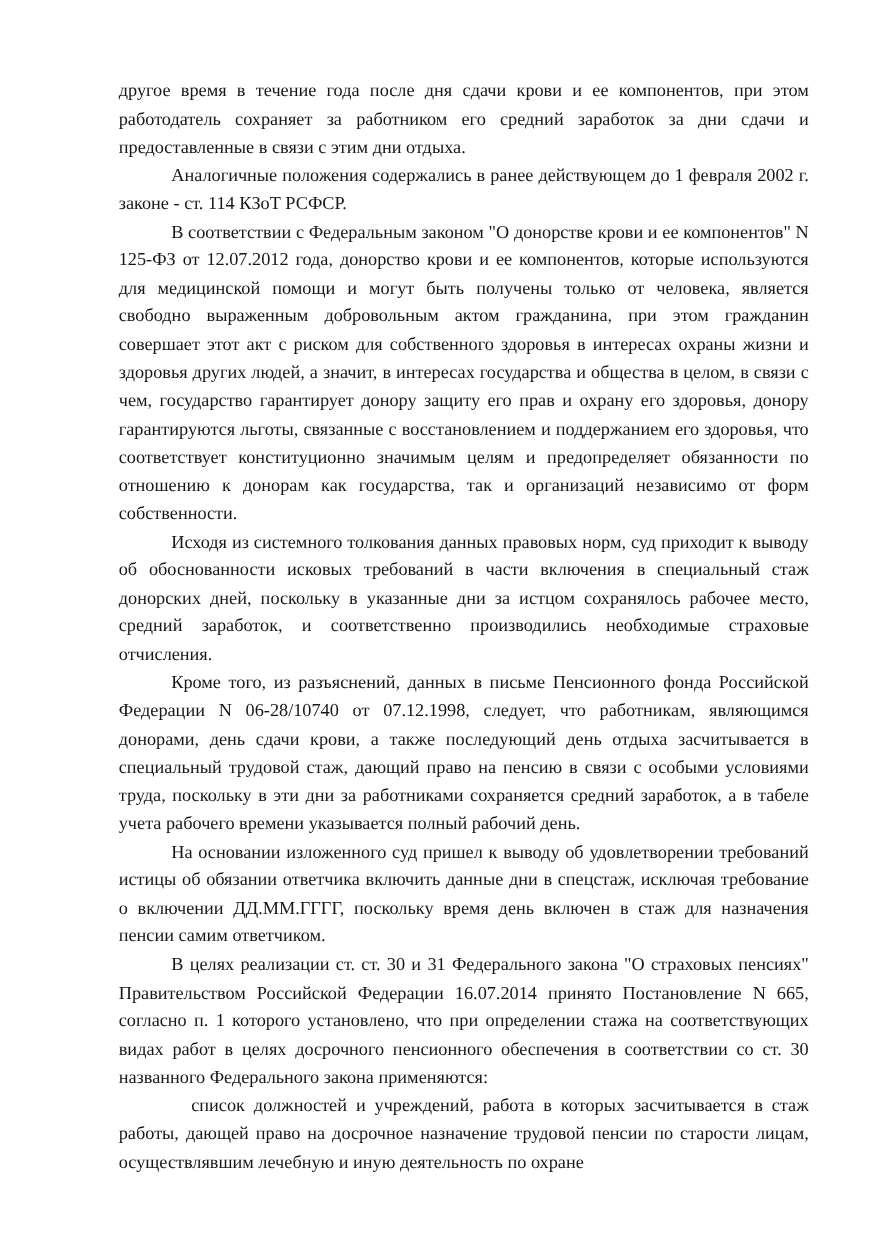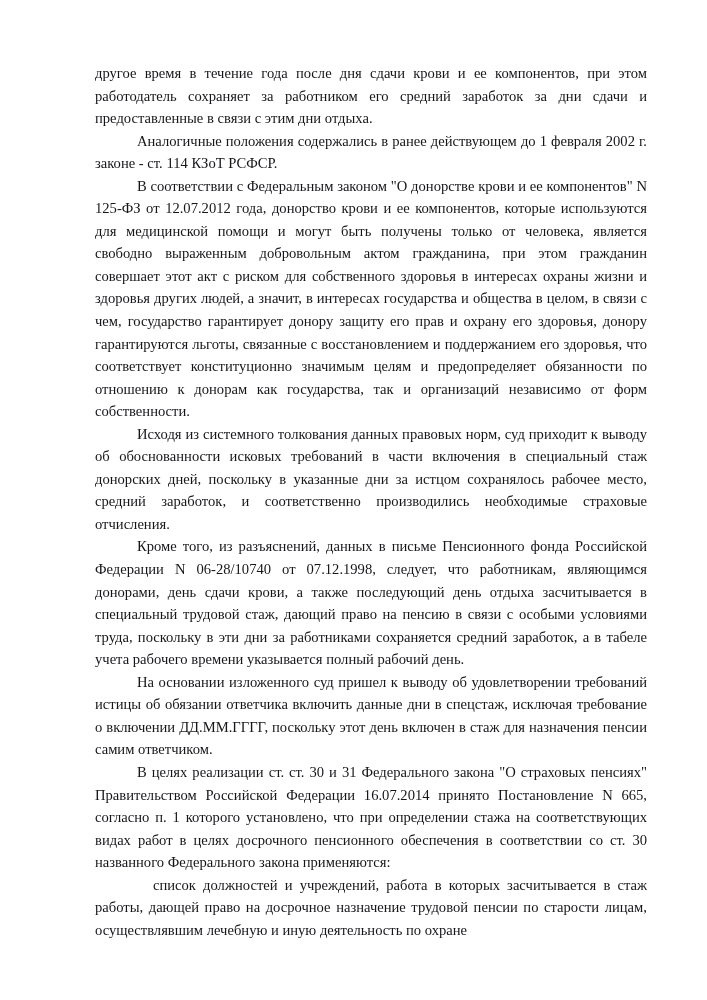--- a/index.html
+++ b/index.html
@@ -41,17 +41,17 @@
 </head>
 <body>
 
 <div class="page">
   <div class="doc-body">
     <p class="para">другое время в течение года после дня сдачи крови и ее компонентов, при этом работодатель сохраняет за работником его средний заработок за дни сдачи и предоставленные в связи с этим дни отдыха.</p>
     <p class="para indent">Аналогичные положения содержались в ранее действующем до 1 февраля 2002 г. законе - ст. 114 КЗоТ РСФСР.</p>
     <p class="para indent">В соответствии с Федеральным законом "О донорстве крови и ее компонентов" N 125-ФЗ от 12.07.2012 года, донорство крови и ее компонентов, которые используются для медицинской помощи и могут быть получены только от человека, является свободно выраженным добровольным актом гражданина, при этом гражданин совершает этот акт с риском для собственного здоровья в интересах охраны жизни и здоровья других людей, а значит, в интересах государства и общества в целом, в связи с чем, государство гарантирует донору защиту его прав и охрану его здоровья, донору гарантируются льготы, связанные с восстановлением и поддержанием его здоровья, что соответствует конституционно значимым целям и предопределяет обязанности по отношению к донорам как государства, так и организаций независимо от форм собственности.</p>
     <p class="para indent">Исходя из системного толкования данных правовых норм, суд приходит к выводу об обоснованности исковых требований в части включения в специальный стаж донорских дней, поскольку в указанные дни за истцом сохранялось рабочее место, средний заработок, и соответственно производились необходимые страховые отчисления.</p>
     <p class="para indent">Кроме того, из разъяснений, данных в письме Пенсионного фонда Российской Федерации N 06-28/10740 от 07.12.1998, следует, что работникам, являющимся донорами, день сдачи крови, а также последующий день отдыха засчитывается в специальный трудовой стаж, дающий право на пенсию в связи с особыми условиями труда, поскольку в эти дни за работниками сохраняется средний заработок, а в табеле учета рабочего времени указывается полный рабочий день.</p>
-    <p class="para indent">На основании изложенного суд пришел к выводу об удовлетворении требований истицы об обязании ответчика включить данные дни в спецстаж, исключая требование о включении ДД.ММ.ГГГГ, поскольку этот день включен в стаж для назначения пенсии самим ответчиком.</p>
+    <p class="para indent">На основании изложенного суд пришел к выводу об удовлетворении требований истицы об обязании ответчика включить данные дни в спецстаж, исключая требование о включении ДД.ММ.ГГГГ, поскольку время день включен в стаж для назначения пенсии самим ответчиком.</p>
     <p class="para indent">В целях реализации ст. ст. 30 и 31 Федерального закона "О страховых пенсиях" Правительством Российской Федерации 16.07.2014 принято Постановление N 665, согласно п. 1 которого установлено, что при определении стажа на соответствующих видах работ в целях досрочного пенсионного обеспечения в соответствии со ст. 30 названного Федерального закона применяются:</p>
     <p class="para indent-wide">список должностей и учреждений, работа в которых засчитывается в стаж работы, дающей право на досрочное назначение трудовой пенсии по старости лицам, осуществлявшим лечебную и иную деятельность по охране</p>
   </div>
 </div>
 
 </body></html>

